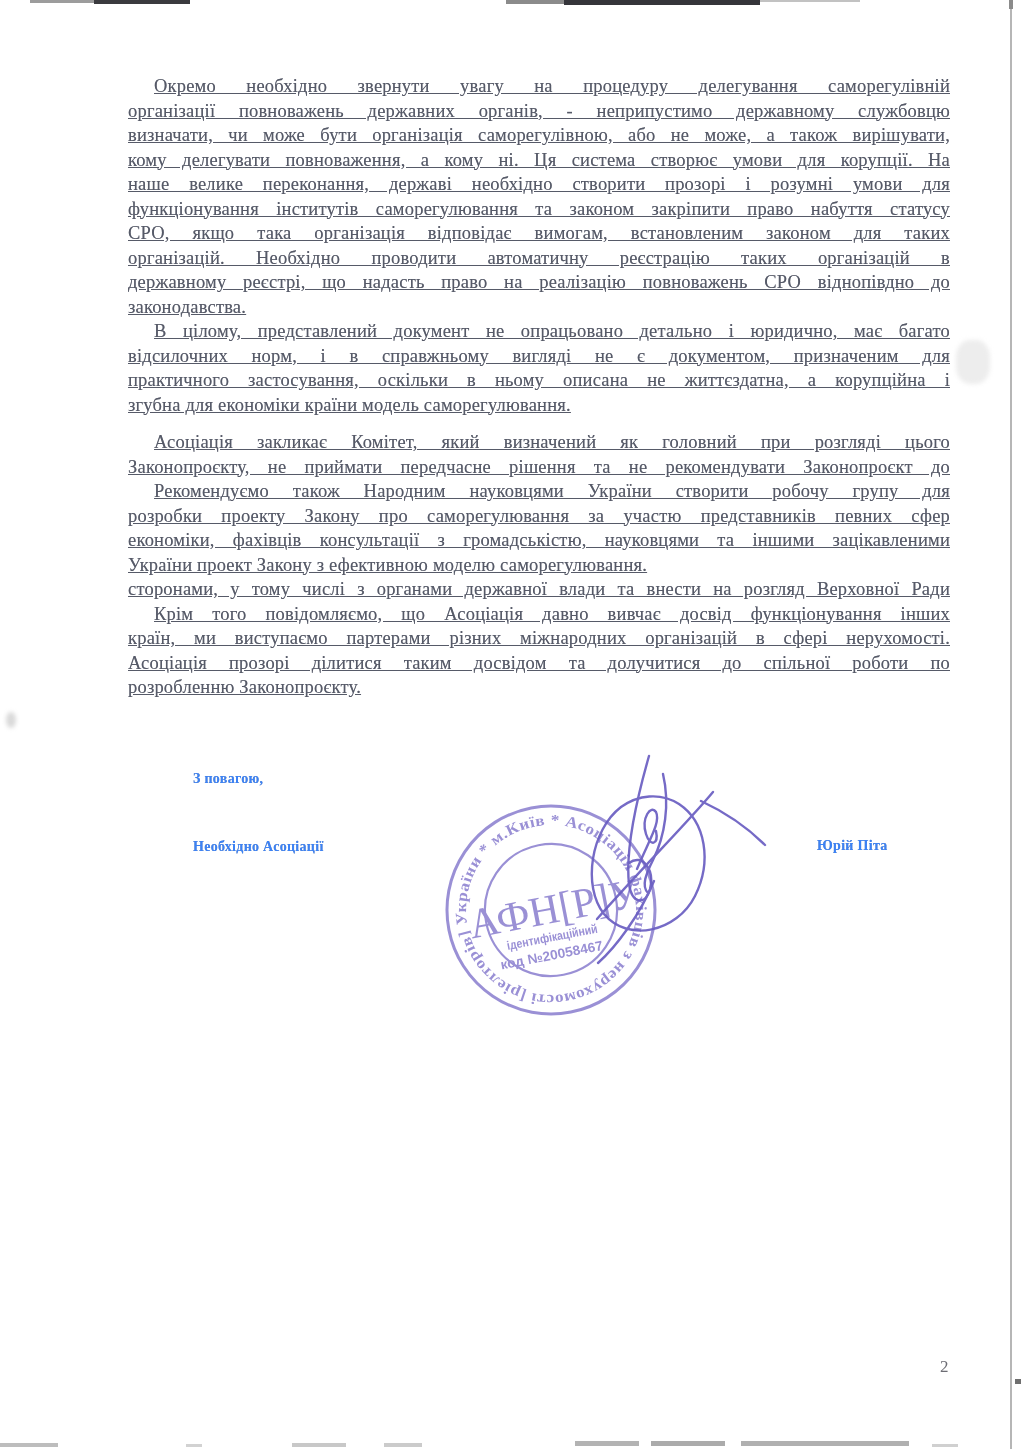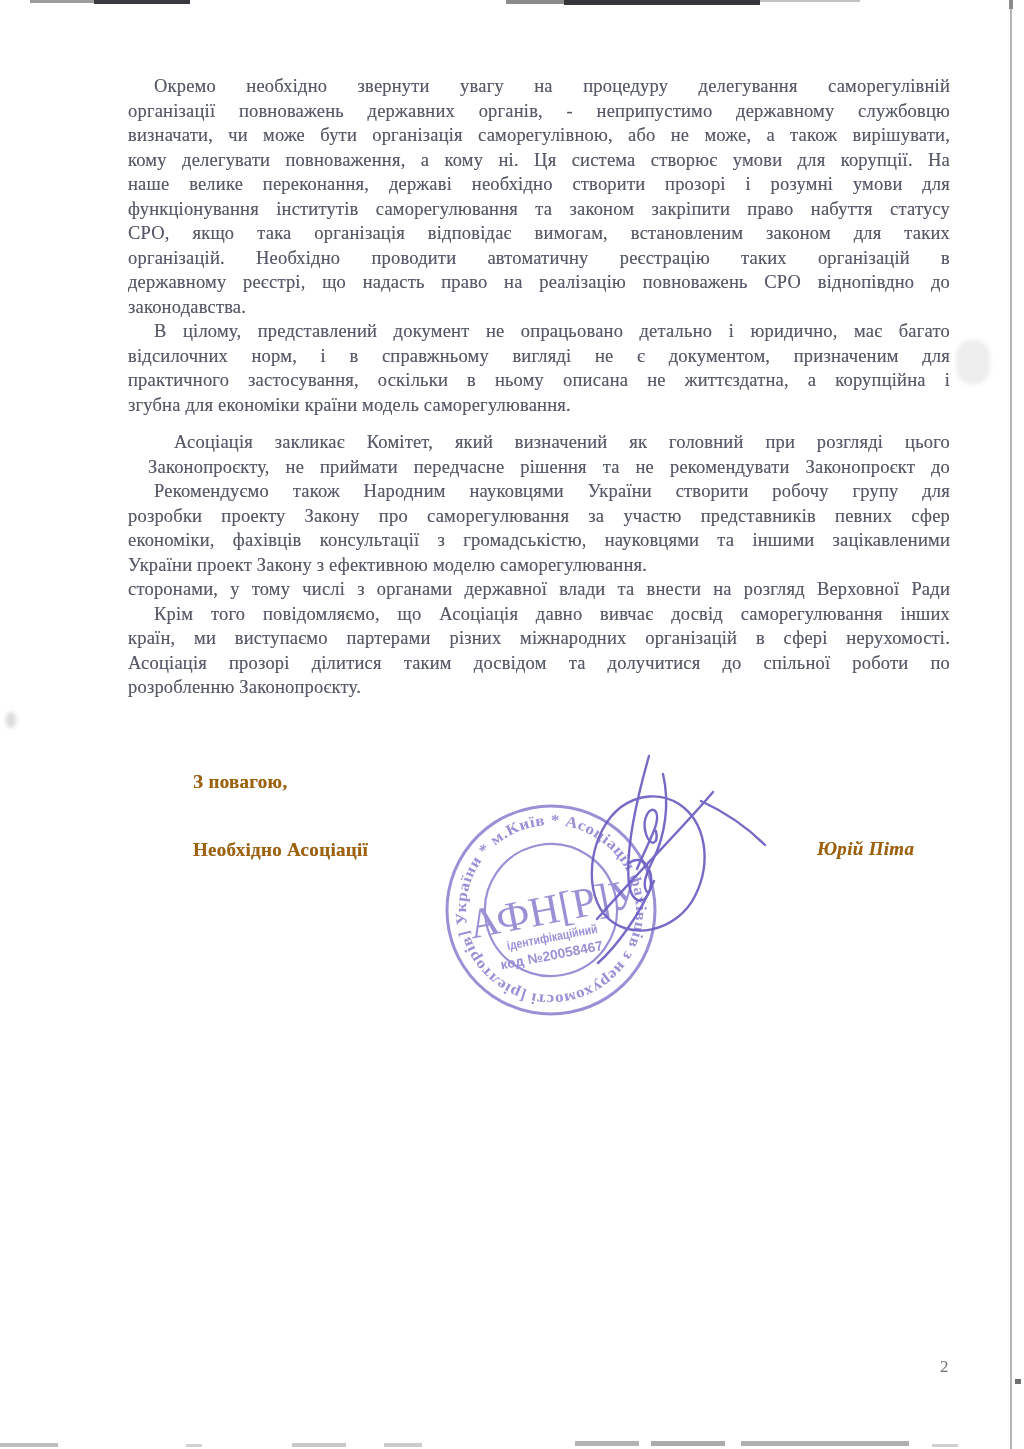--- a/index.html
+++ b/index.html
@@ -11,38 +11,38 @@
     font-family:"Liberation Serif","DejaVu Serif",serif;
   }
   
   .text-col{
     position:absolute;left:128px;top:74px;width:822px;
     color:#565a68;
     font-size:18.5px;line-height:24.5px;letter-spacing:.2px;
     text-shadow:0 0 .5px rgba(86,90,104,.55);
   }
   .para{margin:0;}
-  .para.gap-before{margin-top:13px;margin-left:20px;}
+  .para.gap-before{margin-top:13px;}
   .line{
     text-align:justify;
     text-align-last:justify;
-    height:24.5px;overflow:visible;
+    height:24.5px;overflow:visible;text-decoration:underline;
   }
   .line.first{text-indent:26px;}
   .line.last{text-align-last:left;}
   
   .closing,.signer-title,.signer-name{
     position:absolute;
-    font-weight:bold;color:#a16207;
-    font-size:19px;letter-spacing:.3px;
+    font-weight:bold;color:#3b82f6;
+    font-size:14px;letter-spacing:.3px;
     text-shadow:0 0 .5px rgba(79,82,94,.55);
   }
   .closing{left:193px;top:771px;}
   .signer-title{left:193px;top:839px;}
-  .signer-name{left:817px;top:838px;font-style:italic;}
+  .signer-name{left:817px;top:838px;}
   .page-number{
     position:absolute;left:940px;top:1357px;
     font-size:17px;color:#6d6d74;
   }
   
   .seal-svg{position:absolute;left:410px;top:740px;}
   
   .artifact{position:absolute;}
   .smudge{filter:blur(2px);}
 </style>
@@ -97,21 +97,21 @@
       <div class="line">Законопроєкту, не приймати передчасне рішення та не рекомендувати Законопроєкт до</div>
     </div>
     <div class="para">
       <div class="line first">Рекомендуємо також Народним науковцями України створити робочу групу для</div>
       <div class="line">розробки проекту Закону про саморегулювання за участю представників певних сфер</div>
       <div class="line">економіки, фахівців консультації з громадськістю, науковцями та іншими зацікавленими</div>
       <div class="line last">України проект Закону з ефективною моделю саморегулювання.</div>
       <div class="line">сторонами, у тому числі з органами державної влади та внести на розгляд Верховної Ради</div>
     </div>
     <div class="para">
-      <div class="line first">Крім того повідомляємо, що Асоціація давно вивчає досвід саморегулювання інших</div>
+      <div class="line first">Крім того повідомляємо, що Асоціація давно вивчає досвід функціонування інших</div>
       <div class="line">країн, ми виступаємо партерами різних міжнародних організацій в сфері нерухомості.</div>
       <div class="line">Асоціація прозорі ділитися таким досвідом та долучитися до спільної роботи по</div>
       <div class="line last">розробленню Законопроєкту.</div>
     </div>
   </div>
 
   <div class="closing">З повагою,</div>
   <div class="signer-title">Необхідно Асоціації</div>
   <div class="signer-name">Юрій Піта</div>
 

